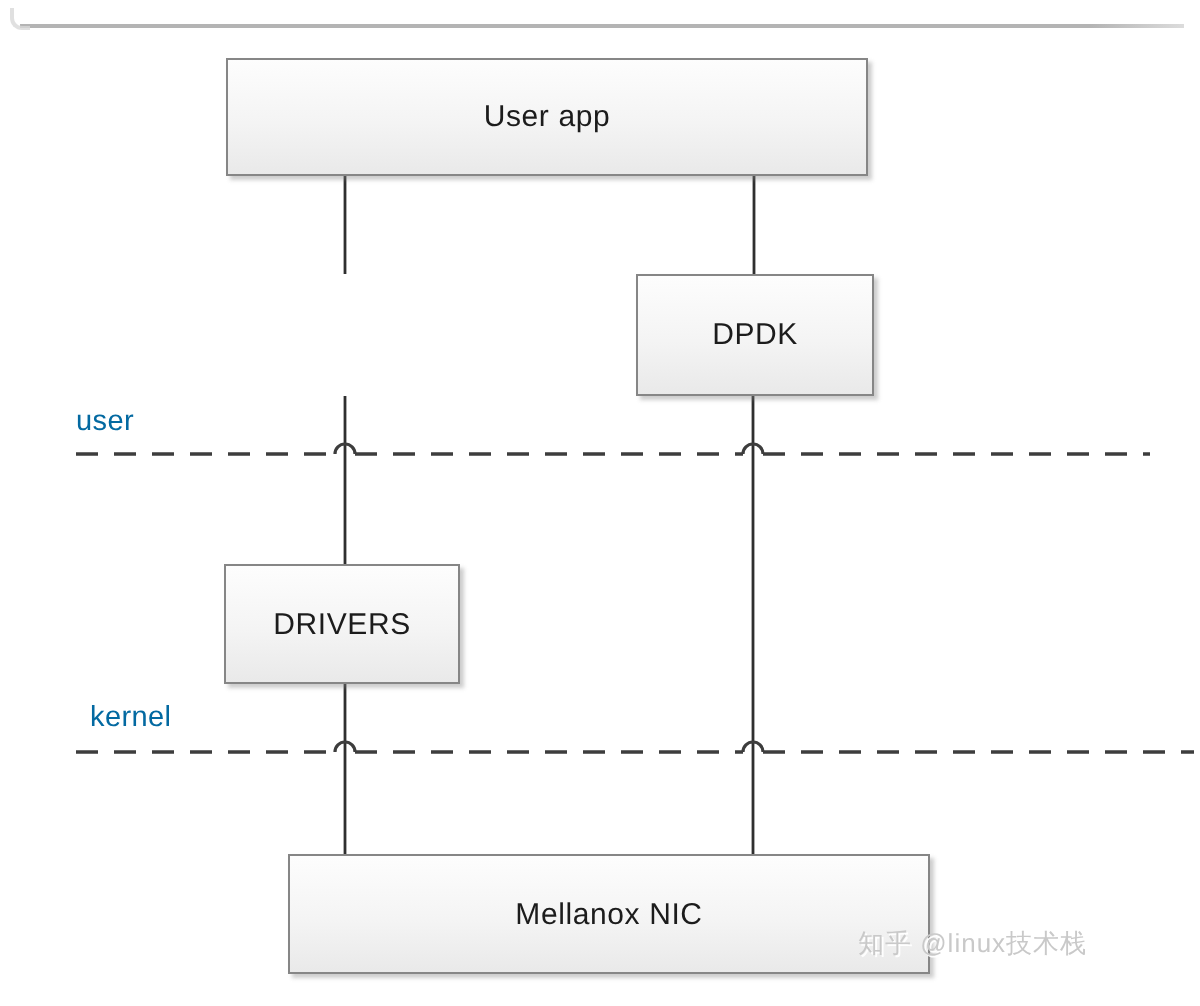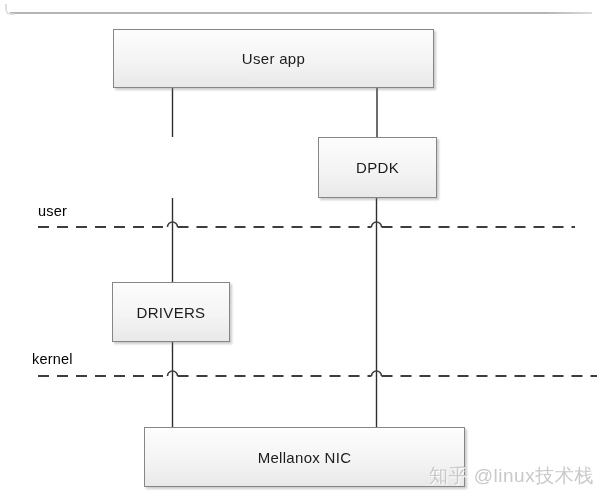--- a/index.html
+++ b/index.html
@@ -52,30 +52,30 @@
     justify-content: center;
   }
   .node span {
     color: #1c1c1c;
     font-size: 15px;
     letter-spacing: 0.3px;
     white-space: nowrap;
   }
   .side-label {
     position: absolute;
-    color: #000000;
+    color: #0369a1;
     font-size: 14.5px;
     letter-spacing: 0.2px;
   }
   .watermark {
     position: absolute;
     left: 429px;
     top: 463px;
     color: #c9c9c9;
-    font-size: 19px;
+    font-size: 13px;
     letter-spacing: 0.5px;
     text-shadow: 1px 1px 0 rgba(255,255,255,0.95);
     white-space: nowrap;
   }
 </style>
 </head>
 <body>
 
 <div class="canvas">
 
@@ -115,17 +115,17 @@
   <div class="node" style="left:318px; top:137px; width:119px; height:61px;">
     <span>DPDK</span>
   </div>
 
   <div class="node" style="left:112px; top:427px; width:321px; height:60px;margin-left:32px;">
     <span>Mellanox NIC</span>
   </div>
 
   <div class="side-label" style="left:38px; top:203px;">user</div>
 
-  <div class="side-label" style="left:32px; top:351px;">kernel</div>
+  <div class="side-label" style="left:45px; top:351px;">kernel</div>
 
   <div class="watermark">知乎 @linux技术栈</div>
 
 </div>
 
 </body></html>

